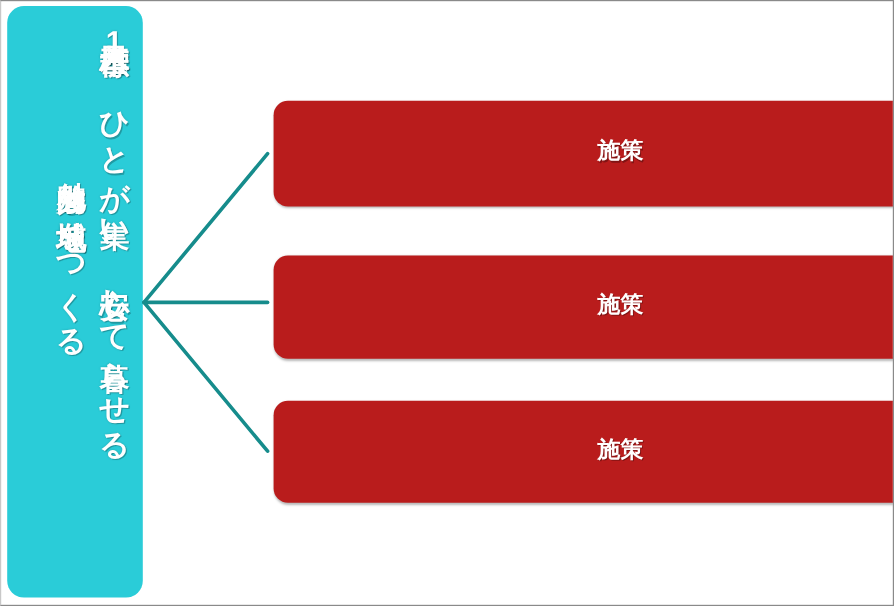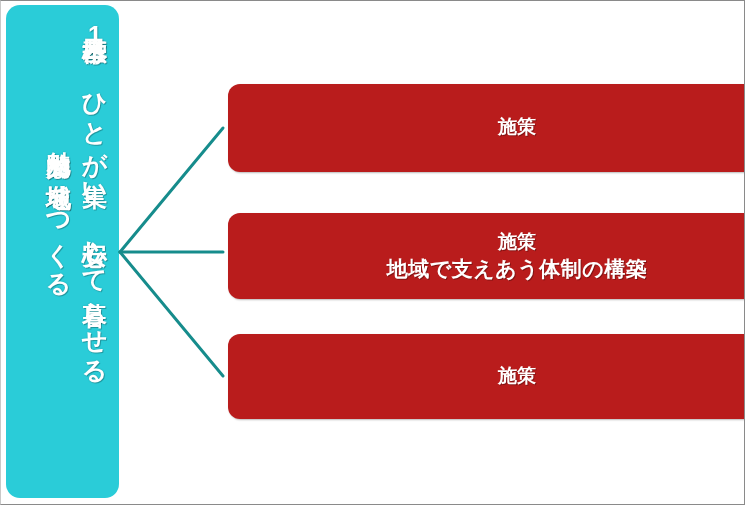--- a/index.html
+++ b/index.html
@@ -118,20 +118,19 @@
       <path d="M119,251 L222,375"></path>
     </g>
   </svg>
 
   <div class="policy-box b1">
     <div class="policy-kicker">施策</div>
   </div>
 
   <div class="policy-box b2">
     <div class="policy-kicker">施策</div>
-    <div class="policy-title">地域で支えあう体制の構築</div>
   </div>
 
   <div class="policy-box b3">
     <div class="policy-kicker">施策</div>
   </div>
 
 </div>
 
 </body></html>

